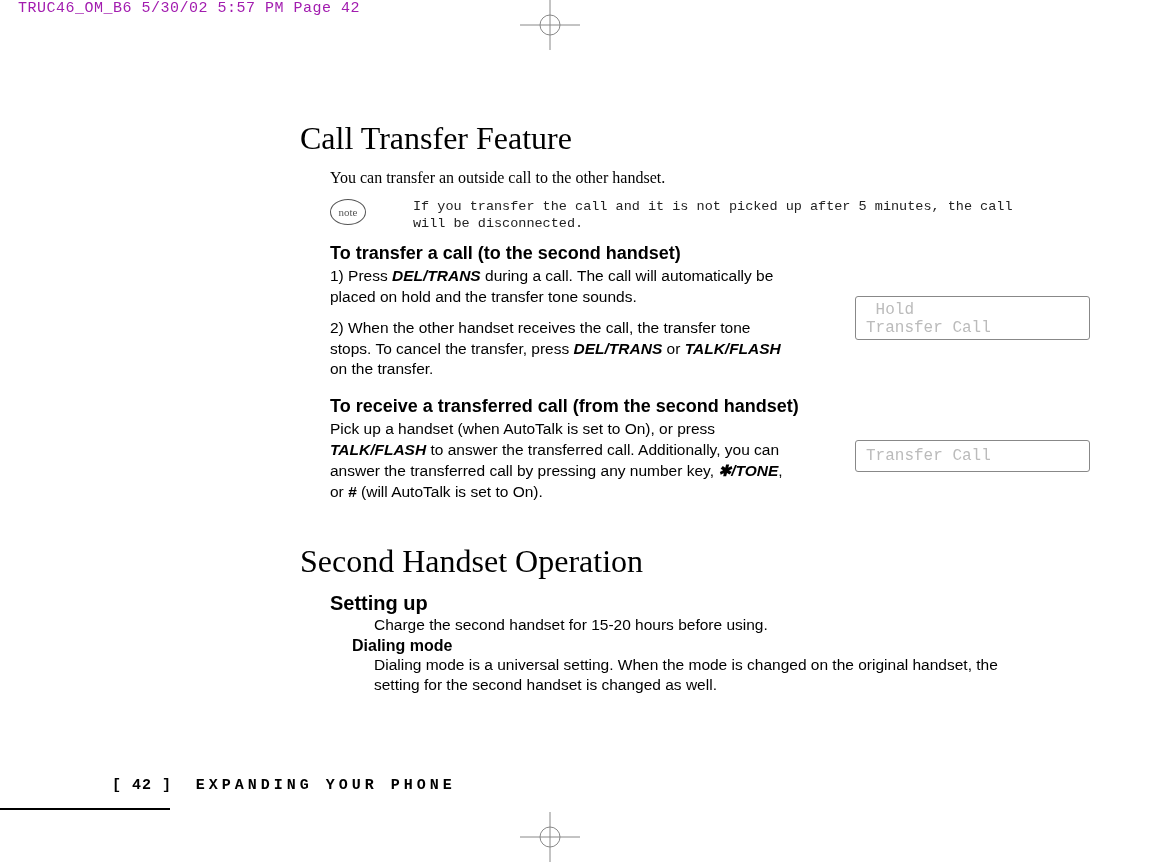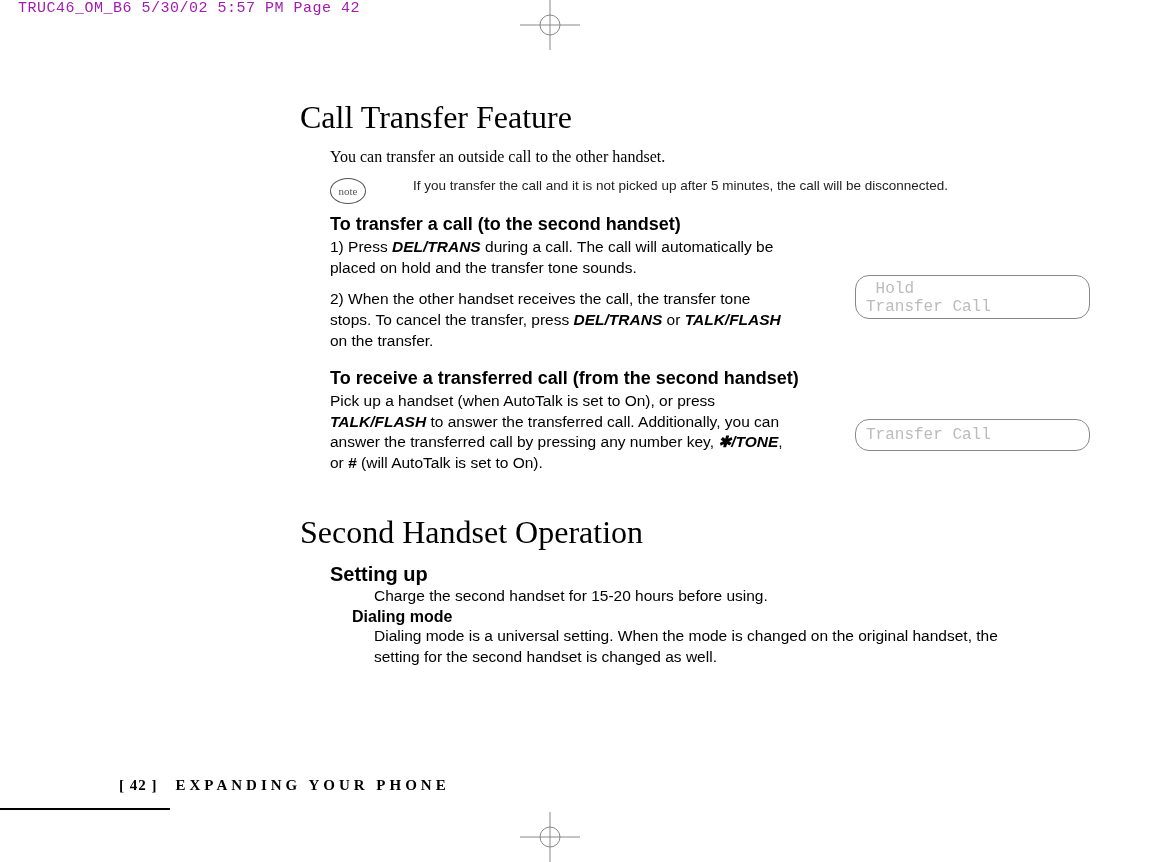--- a/index.html
+++ b/index.html
@@ -25,21 +25,21 @@
     left: 520px;
   }
   .regmark-bottom {
     position: absolute;
     bottom: 0px;
     left: 520px;
   }
   .regmark svg { display:block;}
   .page-body {
     position: absolute;
-    top: 99px;
+    top: 120px;
     left: 300px;
     width: 750px;
   }
   .section-title {
     font-family: 'Century Schoolbook', Georgia, serif;
     font-size: 32px;
     font-weight: normal;
     margin: 0 0 12px 0;
   }
   .intro {
@@ -60,21 +60,21 @@
     border:1.5px solid #555;
     border-radius: 50%;
     display:flex; align-items:center; justify-content:center;
     font-family: Georgia, serif;
     font-size:11px;
     margin-right:14px;
     flex-shrink:0;
     color:#555;
   }
   .note-text {
-    font-family: Liberation Sans, sans-serif;
+    font-family: Liberation Mono, monospace;
     font-size: 13.5px;
     line-height:1.25;
     color:#222;
   }
   .sub-heading {
     font-family: 'Trebuchet MS', 'Lucida Sans', sans-serif;
     font-weight: bold;
     font-size: 18px;
     margin-left: 30px;
     margin-top: 8px;
@@ -87,21 +87,21 @@
     max-width: 460px;
     margin-top:2px;
   }
   .step-block .em { font-weight:bold; font-style:italic; }
   .step2 { margin-top:10px;}
   .screen-box {
     position:absolute;
     width:235px;
     height:44px;
     border:1.5px solid #888;
-    border-radius:14px;
+    border-radius:3px;
     font-family:'Courier New', monospace;
     font-size:16px;
     color:#bbb;
     padding:4px 10px;
     line-height:1.15;
     box-sizing:border-box;
   }
   .screen-box-1 { top:176px; left:555px;}
   .screen-box-2 { top:320px; left:555px; height:32px; padding-top:6px;}
   .section2 { margin-top:40px;}
@@ -123,22 +123,21 @@
     font-family:'Trebuchet MS', sans-serif;
     font-size:15.5px;
     margin-left:74px;
     line-height:1.3;
     max-width: 660px;
   }
   .footer-bar {
     position:absolute;
     bottom:68px;
     left:112px;
-    font-family: Liberation Serif, serif;
-    margin-left: 7px;
+    font-family: Liberation Mono, monospace;
   }
   .footer-page {
     font-weight:bold;
     font-size:15px;
     letter-spacing:1px;
     margin-right:14px;
   }
   .footer-label {
     font-weight:bold;
     font-size:15px;

